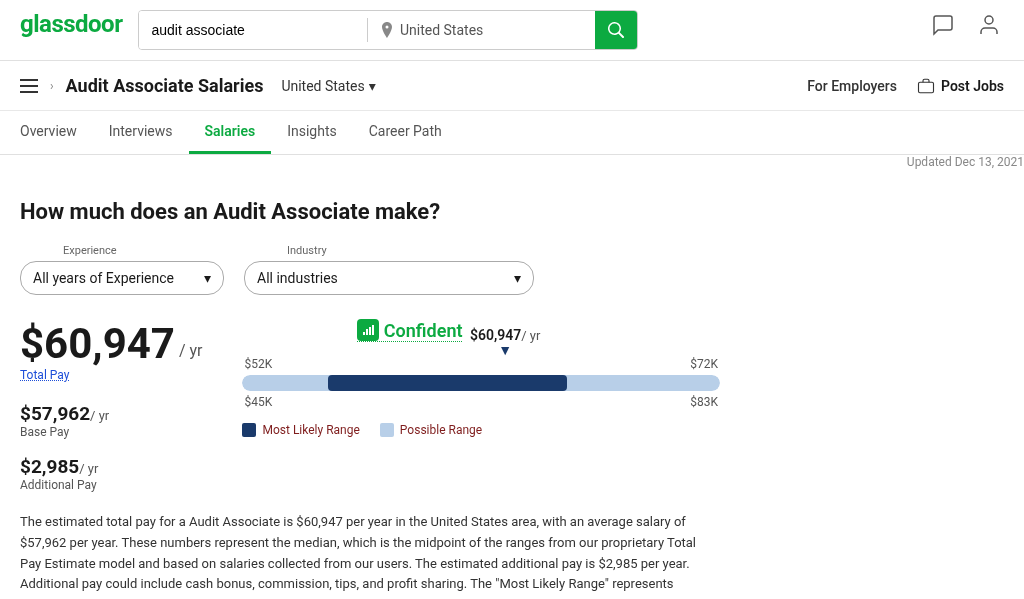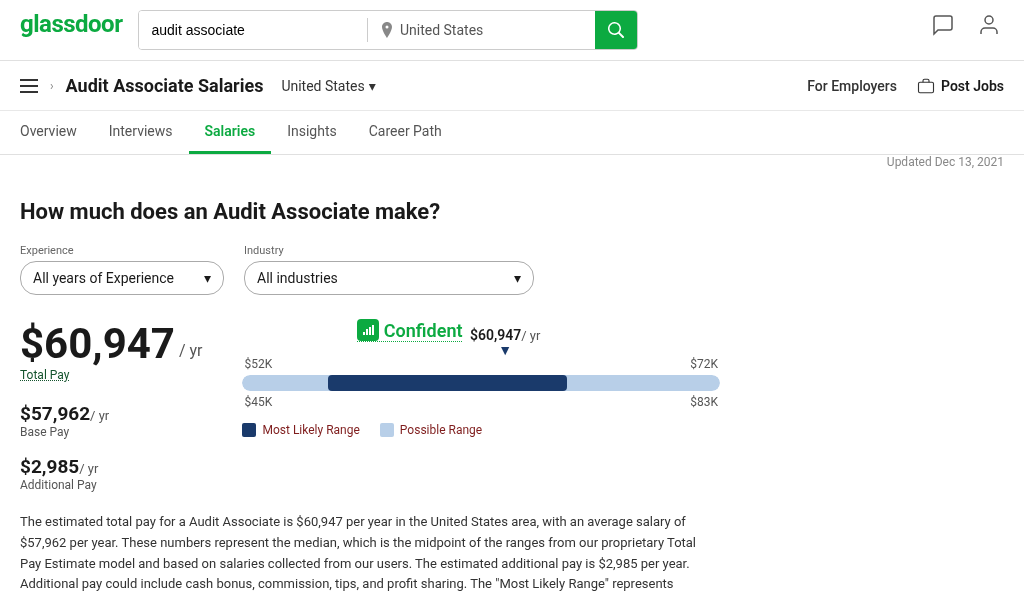--- a/index.html
+++ b/index.html
@@ -27,33 +27,33 @@
     .post-jobs { display: flex; align-items: center; gap: 6px; font-size: 14px; font-weight: 600; color: #1a1a1a; cursor: pointer; }
 
     
     .nav-tabs { display: flex; padding: 0 20px; border-bottom: 1px solid #e0e0e0; gap: 0; }
     .nav-tab { padding: 12px 16px; font-size: 14px; color: #555; cursor: pointer; border-bottom: 3px solid transparent; text-decoration: none; }
     .nav-tab:first-child { padding-left: 0; }
     .nav-tab.active { color: #0caa41; border-bottom: 3px solid #0caa41; font-weight: 600; }
 
     
     .main { padding: 20px 20px; max-width: 740px; }
-    .updated { text-align: right; font-size: 12px; color: #888; margin-bottom: 10px; margin-left: auto; max-width: 1000px; padding-right: 20px; }
+    .updated { text-align: right; font-size: 12px; color: #888; margin-bottom: 10px; margin-left: auto; max-width: 1000px; }
 
     .page-question { font-size: 22px; font-weight: 700; margin-bottom: 20px; }
 
     .filters { display: flex; gap: 20px; margin-bottom: 24px; }
     .filter-group { display: flex; flex-direction: column; gap: 4px; }
-    .filter-label { font-size: 11px; color: #666; }
+    .filter-label { font-size: 11px; color: #666; margin-left: 43px; }
     .filter-select { display: flex; align-items: center; justify-content: space-between; border: 1.5px solid #aaa; border-radius: 16px; padding: 8px 12px; min-width: 200px; cursor: pointer; font-size: 14px; gap: 30px; }
     .filter-select-wide { min-width: 290px; }
     .salary-main { display: flex; align-items: flex-end; gap: 4px; }
     .salary-amount { font-size: 42px; font-weight: 700; color: #1a1a1a; }
     .salary-unit { font-size: 16px; color: #555; margin-bottom: 8px; }
-    .total-pay-label { font-size: 12px; color: #14532d; text-decoration: underline dotted; cursor: pointer; }
+    .total-pay-label { font-size: 12px; color: #1d4ed8; text-decoration: underline dotted; cursor: pointer; }
     .pay-label { font-size: 12px; color: #555; }
     .bar-wrapper { position: relative; height: 16px; border-radius: 8px; overflow: hidden; background: transparent; }
     .bar-possible { position: absolute; left: 0; right: 0; height: 100%; background: #b8cfe8; border-radius: 8px; }
     .bar-likely { position: absolute; height: 100%; background: #1a3a6b; border-radius: 4px; }
 
     .legend { display: flex; align-items: center; gap: 20px; margin-top: 12px; padding-left: 200px; }
     .legend-item { display: flex; align-items: center; gap: 6px; font-size: 12px; color: #7f1d1d; }
     .legend-box { width: 14px; height: 14px; border-radius: 2px; }
     .legend-box-dark { background: #1a3a6b; }
     .legend-box-light { background: #b8cfe8; }

